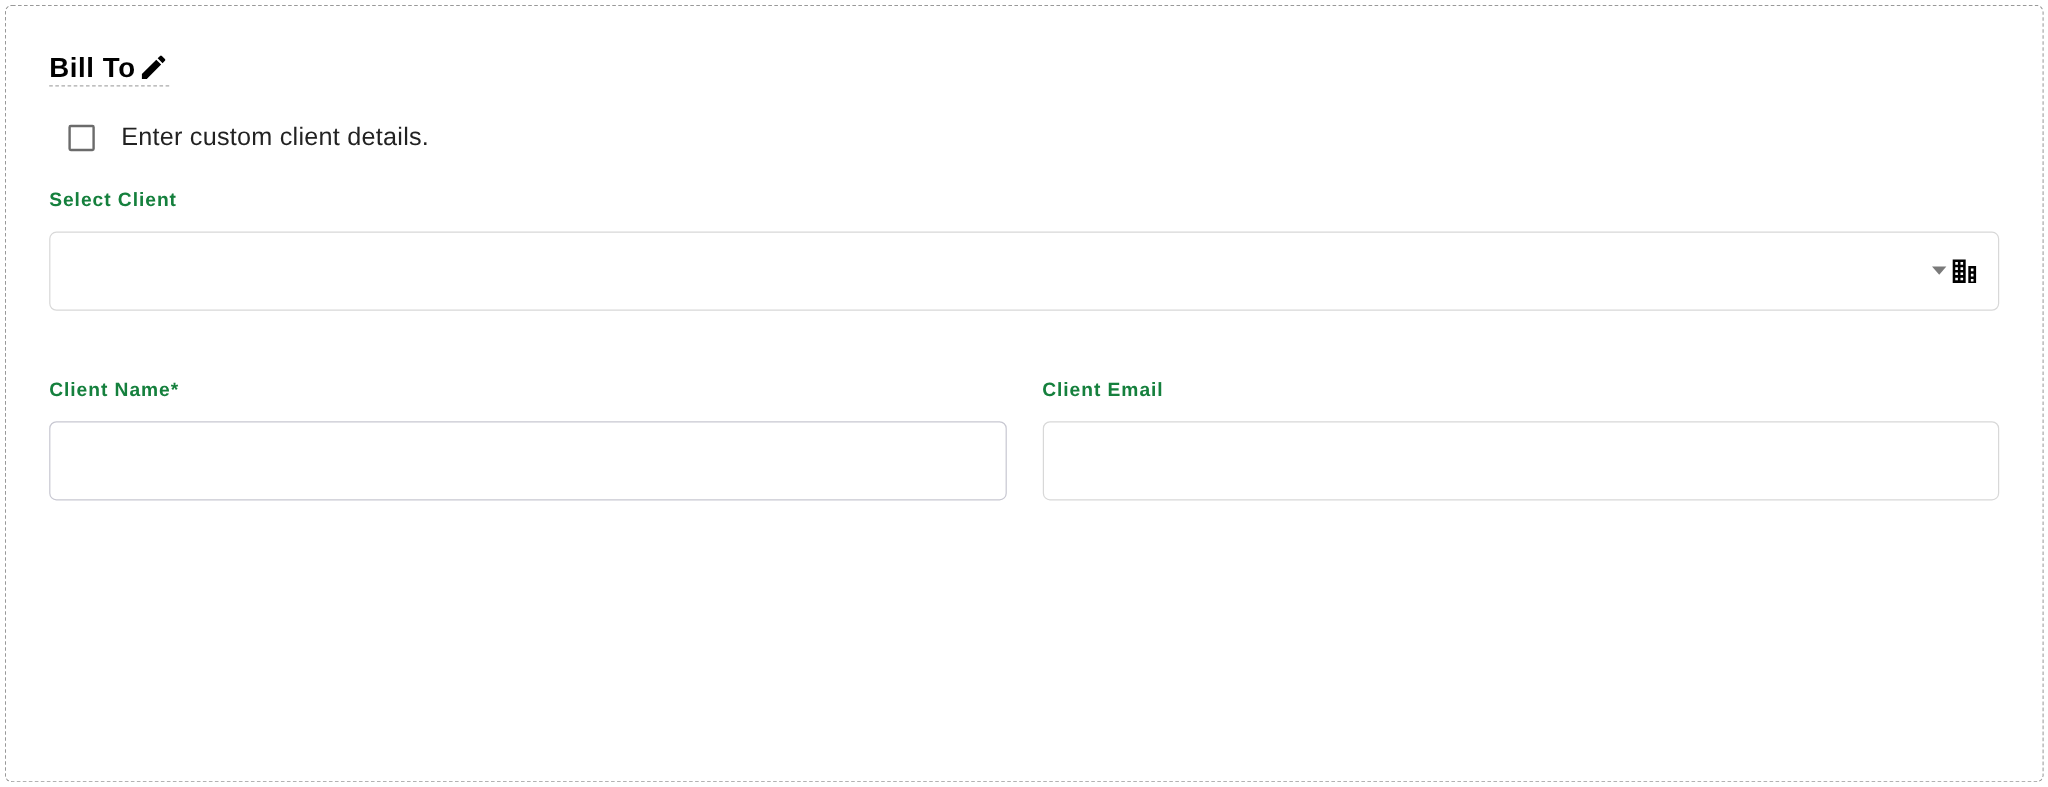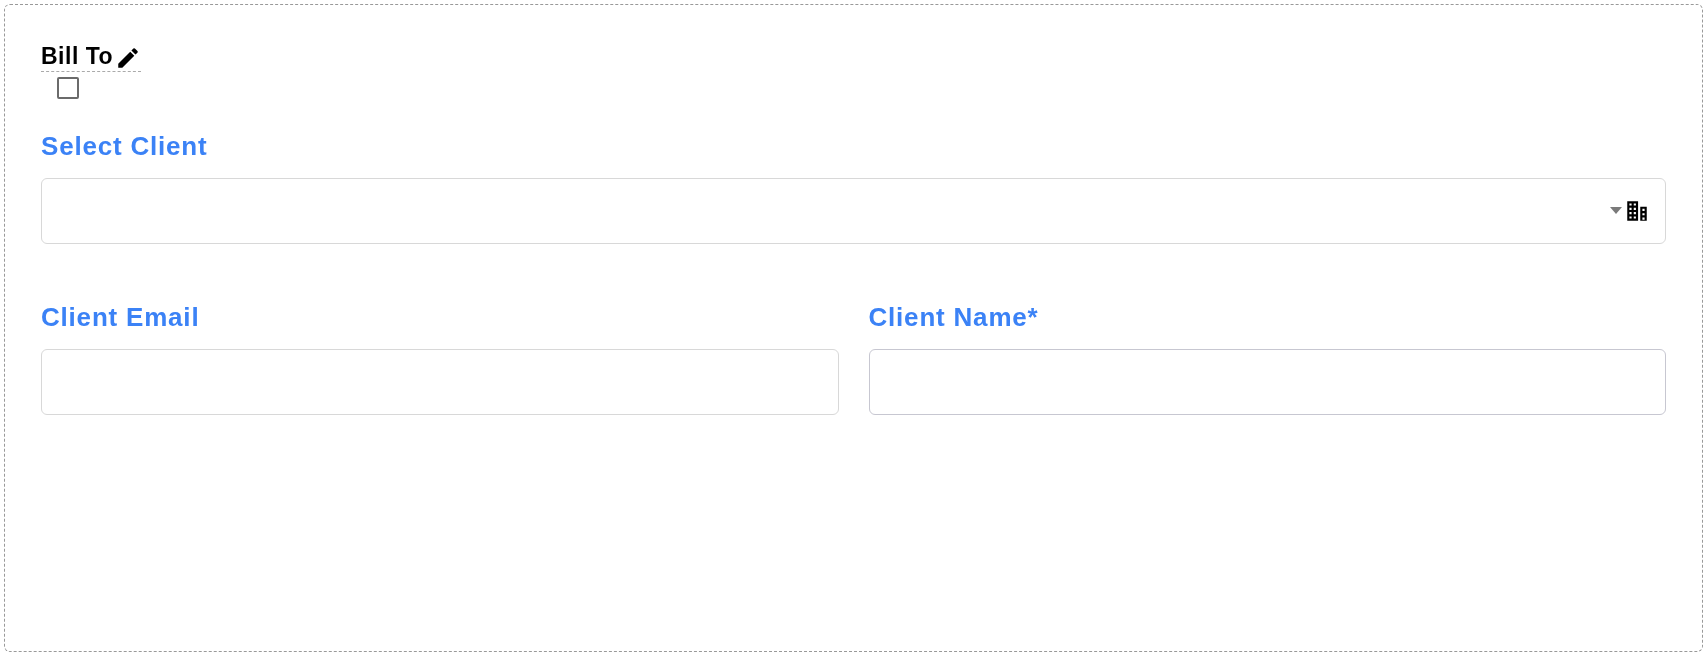--- a/index.html
+++ b/index.html
@@ -16,23 +16,23 @@
     }
     .container {
       border: 1px dashed #999;
       border-radius: 6px;
       margin: 4px;
       height: 648px;
       padding: 38px 36px 0 36px;
     }
     .heading-row {
       display: inline-flex;
-      align-items: flex-end;
+      align-items: flex-start;
       border-bottom: 1px dashed #aaa;
-      margin-bottom: 5px;
+      margin-bottom: 31px;
     }
     .heading-text {
       font-size: 23px;
       font-weight: 700;
       letter-spacing: 0.5px;
       color: #000;
       line-height: 1.2;
     }
     .edit-icon-wrap {
       display: inline-flex;
@@ -59,24 +59,24 @@
       flex-shrink: 0;
       cursor: pointer;
     }
     .checkbox-label {
       font-size: 21px;
       color: #222;
       margin-left: 22px;
       letter-spacing: 0.2px;
     }
     .field-label {
-      font-size: 26px;
+      font-size: 16px;
       font-weight: 700;
       letter-spacing: 0.8px;
-      color: #3b82f6;
+      color: #15803d;
       margin-bottom: 16px;
       display: block;
     }
     .required-star {
       font-weight: 700;
     }
     .select-wrap {
       position: relative;
       width: 100%;
       margin-bottom: 58px;
@@ -150,42 +150,43 @@
     <span class="heading-text">Bill To</span>
     <span class="edit-icon-wrap">
       <svg viewBox="0 0 24 24">
           <path d="M3 17.25V21h3.75l11.06-11.06-3.75-3.75L3 17.25zM20.71 7.04a1 1 0 0 0 0-1.41l-2.34-2.34a1 1 0 0 0-1.41 0l-1.83 1.83 3.75 3.75 1.83-1.83z"></path>
         </svg>
     </span>
   </div>
 
   <div class="checkbox-row">
     <div class="checkbox"></div>
+    <span class="checkbox-label">Enter custom client details.</span>
   </div>
 
   <label class="field-label">Select Client</label>
   <div class="select-wrap">
     <input type="text" class="select-input" readonly="" value="" style="">
     <div class="select-adorn">
       <span class="caret-down"></span>
       <span class="building-icon">
         <svg viewBox="0 0 24 24">
             <path d="M3 3h10v18H3V3zm2 2v2h2V5H5zm4 0v2h2V5H9zM5 9v2h2V9H5zm4 0v2h2V9H9zm-4 4v2h2v-2H5zm4 0v2h2v-2H9zm-4 4v2h2v-2H5zm4 0v2h2v-2H9zM15 8h6v13h-6V8zm2 2v2h2v-2h-2zm0 4v2h2v-2h-2zm0 4v2h2v-2h-2z"></path>
           </svg>
       </span>
     </div>
   </div>
 
   <div class="two-col">
     <div class="col">
-      <label class="field-label">Client Email</label>
-      <input type="text" class="text-input" value="" style="">
-    </div>
-    <div class="col">
       <label class="field-label">
         <span>Client Name</span><span class="required-star">*</span>
       </label>
       <input type="text" class="text-input client-name-input" value="" style="">
+    </div>
+    <div class="col">
+      <label class="field-label">Client Email</label>
+      <input type="text" class="text-input" value="" style="">
     </div>
   </div>
 
 
 </div>
 
 </body></html>

